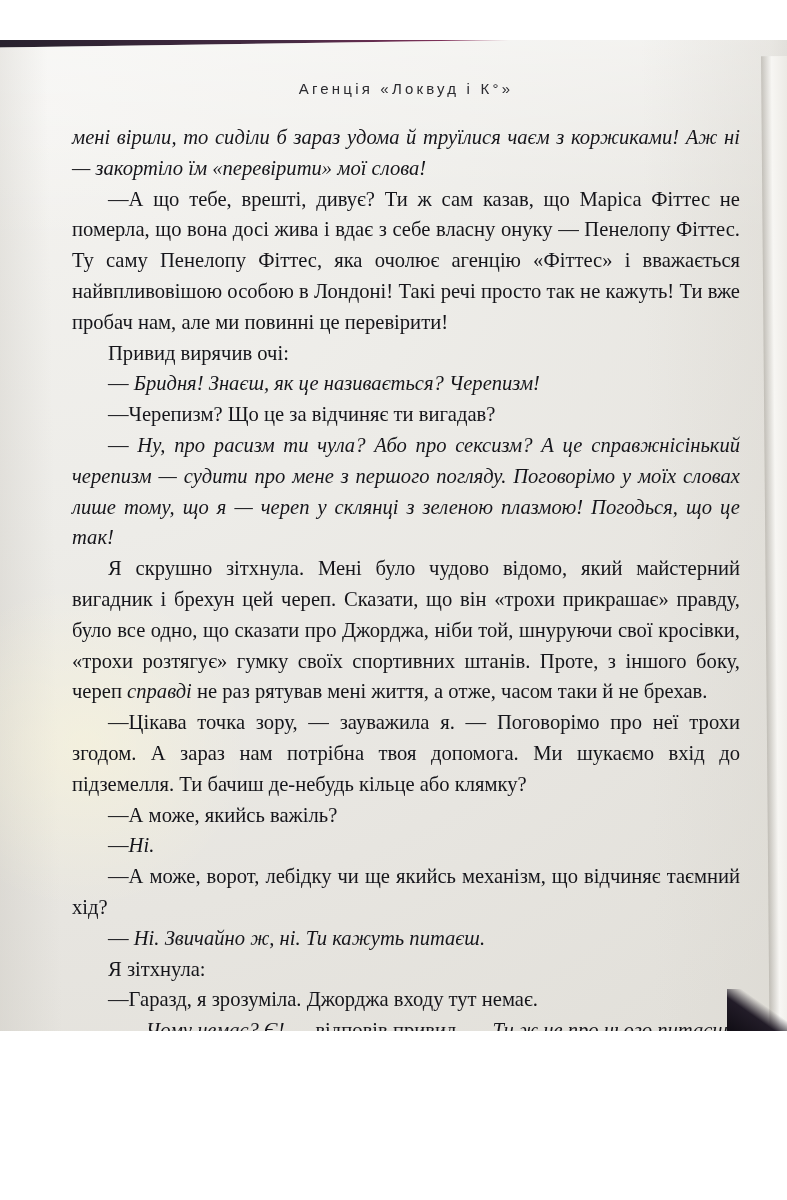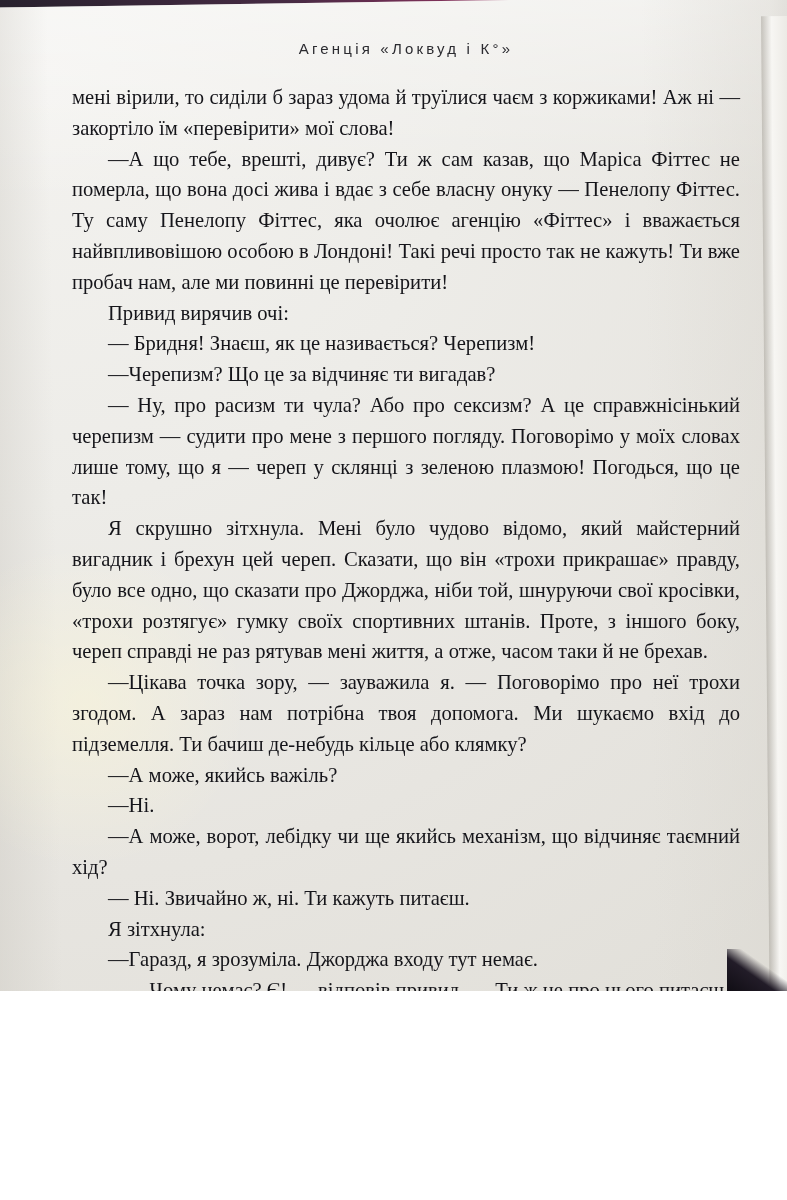--- a/index.html
+++ b/index.html
@@ -15,20 +15,21 @@
     font-family: "Liberation Serif", "DejaVu Serif", serif;
   }
 
   
   #scan {
     position: relative;
     width: 787px;
     height: 991px;
     overflow: hidden;
     background: #ecebe7;
+    margin-top: 40px;
   }
 
   
   .backdrop {
     position: absolute;
     inset: 0;
     background:
       linear-gradient(100deg, #2a2330 0%, #4a2d47 30%, #b0386f 58%, #6d2a55 78%, #17121c 100%);
   }
 
@@ -126,20 +127,21 @@
     margin: 0;
     text-indent: 36px;
   }
   .body-text p.no-indent {
     text-indent: 0;
   }
   .body-text p:last-child {
     text-align: center;
   }
   .ital {
+    font-style: italic;
   }
 
   .folio {
     position: absolute;
     top: 1080px;
     left: 0;
     width: 668px;
     text-align: center;
     font-size: 18px;
     color: #24242a;

